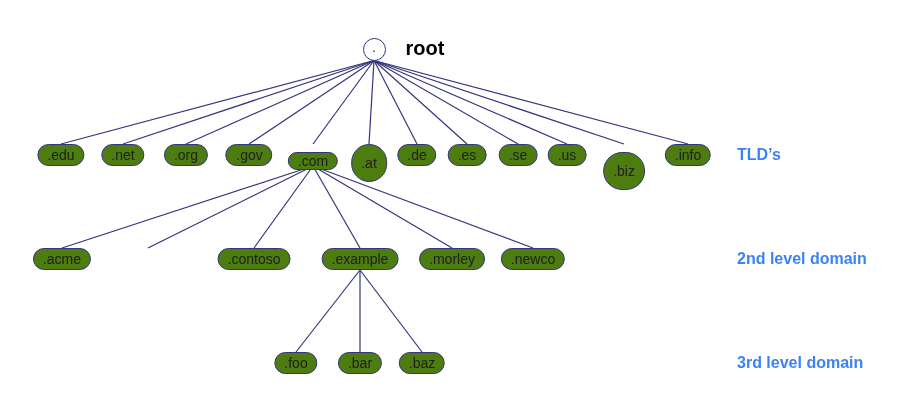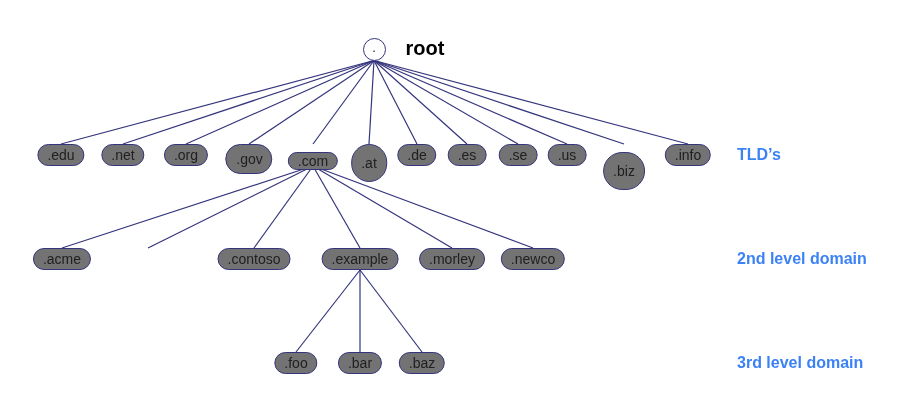--- a/index.html
+++ b/index.html
@@ -44,21 +44,21 @@
     font-weight: bold;
     color: #000000;
     white-space: nowrap;
   }
   .pill {
     position: absolute;
     box-sizing: border-box;
     transform: translateX(-50%);
     border: 1.5px solid #35357d;
     border-radius: 999px;
-    background: #737373;
+    background: #4d7c0f;
     padding: 0 9px;
     display: flex;
     align-items: center;
     justify-content: center;
     font-size: 14px;
     color: #202020;
     white-space: nowrap;
   }
   .level-label {
     position: absolute;
@@ -101,21 +101,21 @@
     <span class="root-symbol">.</span>
   </div>
   <div class="root-label" style="left: 405.5px; top: 48px;">root</div>
 
   <div class="level-label" style="left: 737px; top: 155px;">TLD’s</div>
   <div class="level-label" style="left: 737px; top: 259px;">2nd level domain</div>
   <div class="level-label" style="left: 737px; top: 363px;">3rd level domain</div>
 <div class="pill" style="left: 61px; top: 144px; height: 22px;">.edu</div>
     <div class="pill" style="left: 123px; top: 144px; height: 22px;">.net</div>
     <div class="pill" style="left: 186px; top: 144px; height: 22px;">.org</div>
-    <div class="pill" style="left: 249px; top: 144px; height: 30px; padding-left: 10px;">.gov</div>
+    <div class="pill" style="left: 249px; top: 144px; height: 22px; padding-left: 10px;">.gov</div>
     <div class="pill" style="left: 313px; top: 152px; height: 18px;">.com</div>
     <div class="pill" style="left: 369px; top: 144px; height: 38px;">.at</div>
     <div class="pill" style="left: 417px; top: 144px; height: 22px;">.de</div>
     <div class="pill" style="left: 467px; top: 144px; height: 22px;">.es</div>
     <div class="pill" style="left: 518px; top: 144px; height: 22px;">.se</div>
     <div class="pill" style="left: 567px; top: 144px; height: 22px;">.us</div>
     <div class="pill" style="left: 624px; top: 152px; height: 38px;">.biz</div>
     <div class="pill" style="left: 688px; top: 144px; height: 22px;">.info</div>
     <div class="pill" style="left: 62px; top: 248px; height: 22px;">.acme</div>
     <div class="pill" style="left: 360px; top: 248px; height: 22px;">.example</div>

